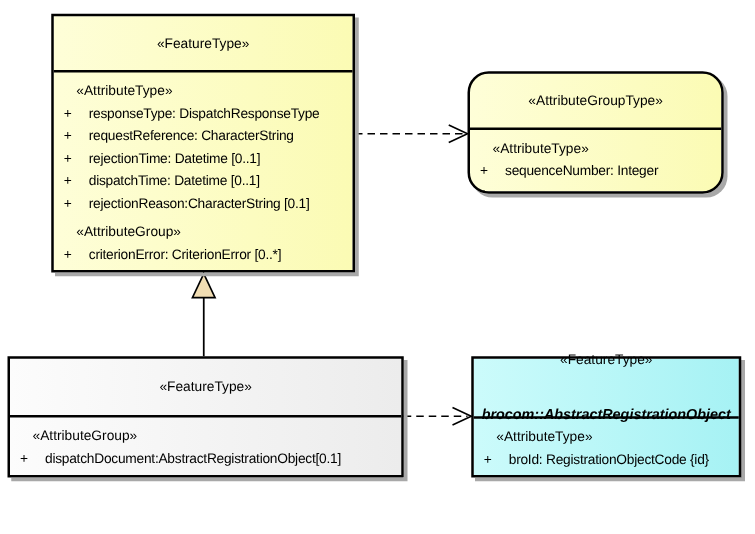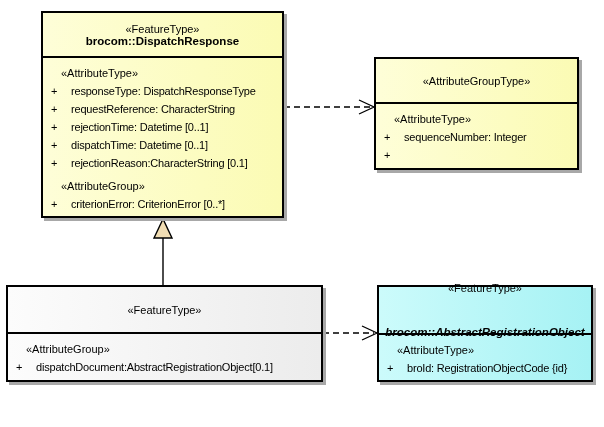--- a/index.html
+++ b/index.html
@@ -55,21 +55,21 @@
   svg.connectors {
     position: absolute;
     left: 0; top: 0;
     width: 604px; height: 427px;
     pointer-events: none;
   }
 
   
   #box-dispatch-response        { left: 41px;  top: 11px;  width: 243px; height: 207px; }
   #box-dispatch-response .class-header { height: 45px; }
-  #box-criterion-error          { left: 374px; top: 57px;  width: 205px; height: 113px; }
+  #box-criterion-error          { left: 374px; top: 57px;  width: 205px; height: 98px; border-radius: 17px; }
   #box-criterion-error .class-header { height: 45px; }
   #box-dispatch-data-response   { left: 6px;   top: 285px; width: 317px; height: 97px; }
   #box-dispatch-data-response .class-header { height: 47px; }
   #box-abstract-registration    { left: 377px; top: 285px; width: 216px; height: 97px; }
   #box-abstract-registration .class-header { height: 48px; }
 </style>
 </head>
 <body>
 
 <div class="canvas">
@@ -88,21 +88,20 @@
 
     <g>
       <line x1="323" y1="333" x2="374" y2="333" stroke="#000000" stroke-width="1.3" stroke-dasharray="6 4"></line>
       <path d="M362,326 L377,333 L362,340" fill="none" stroke="#000000" stroke-width="1.3"></path>
     </g>
   </svg>
 
   <div class="uml-class fill-yellow" id="box-dispatch-response">
     <div class="class-header">
       <div class="stereotype">«FeatureType»</div>
-      <div class="class-name">brocom::DispatchResponse</div>
     </div>
     <div class="class-body">
       <div class="row row-heading">«AttributeType»</div>
       <div class="row">
         <span class="vis">+</span>
         <span class="attr-text">responseType: DispatchResponseType</span>
       </div>
       <div class="row">
         <span class="vis">+</span>
         <span class="attr-text">requestReference: CharacterString</span>

